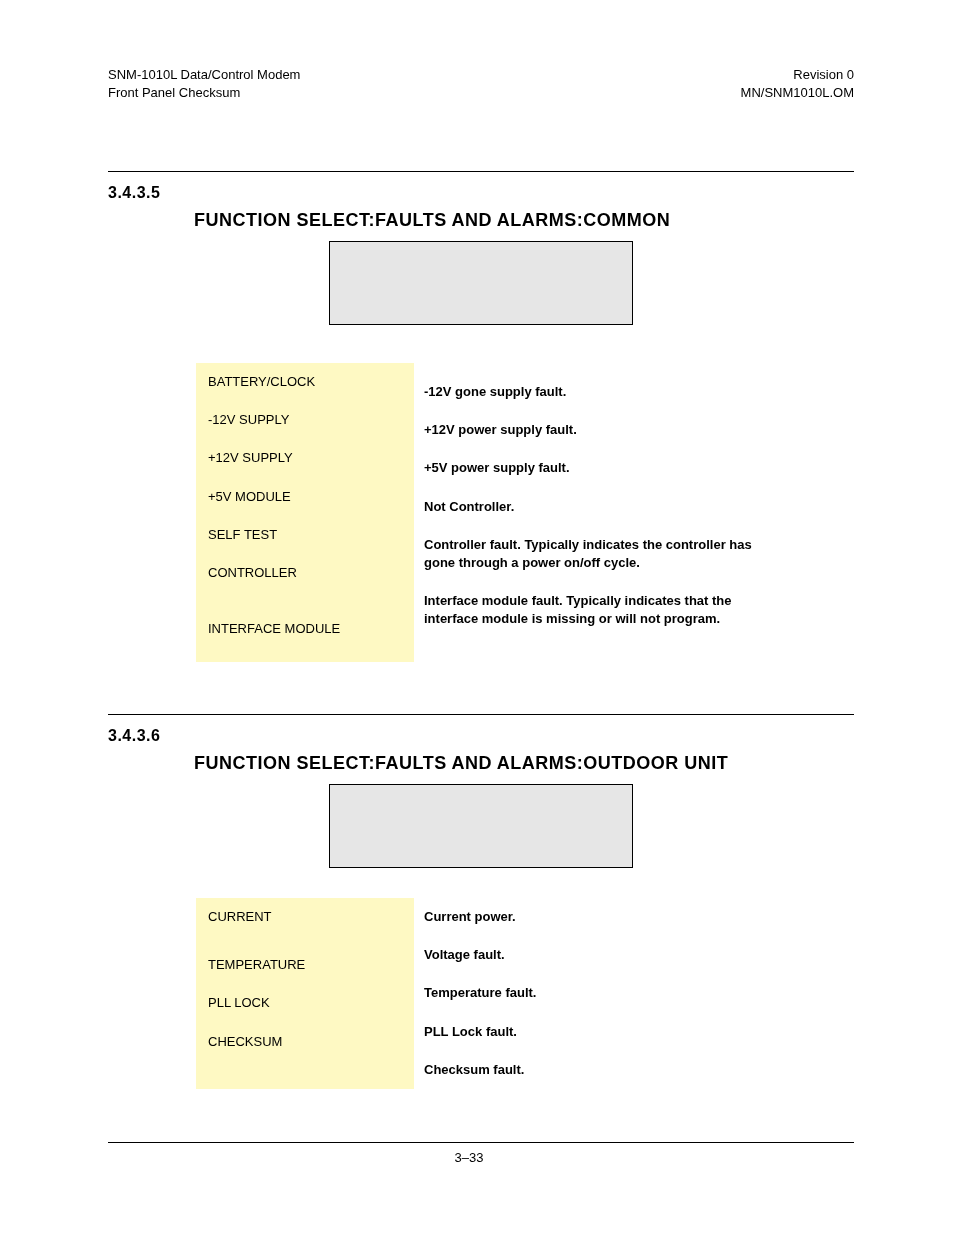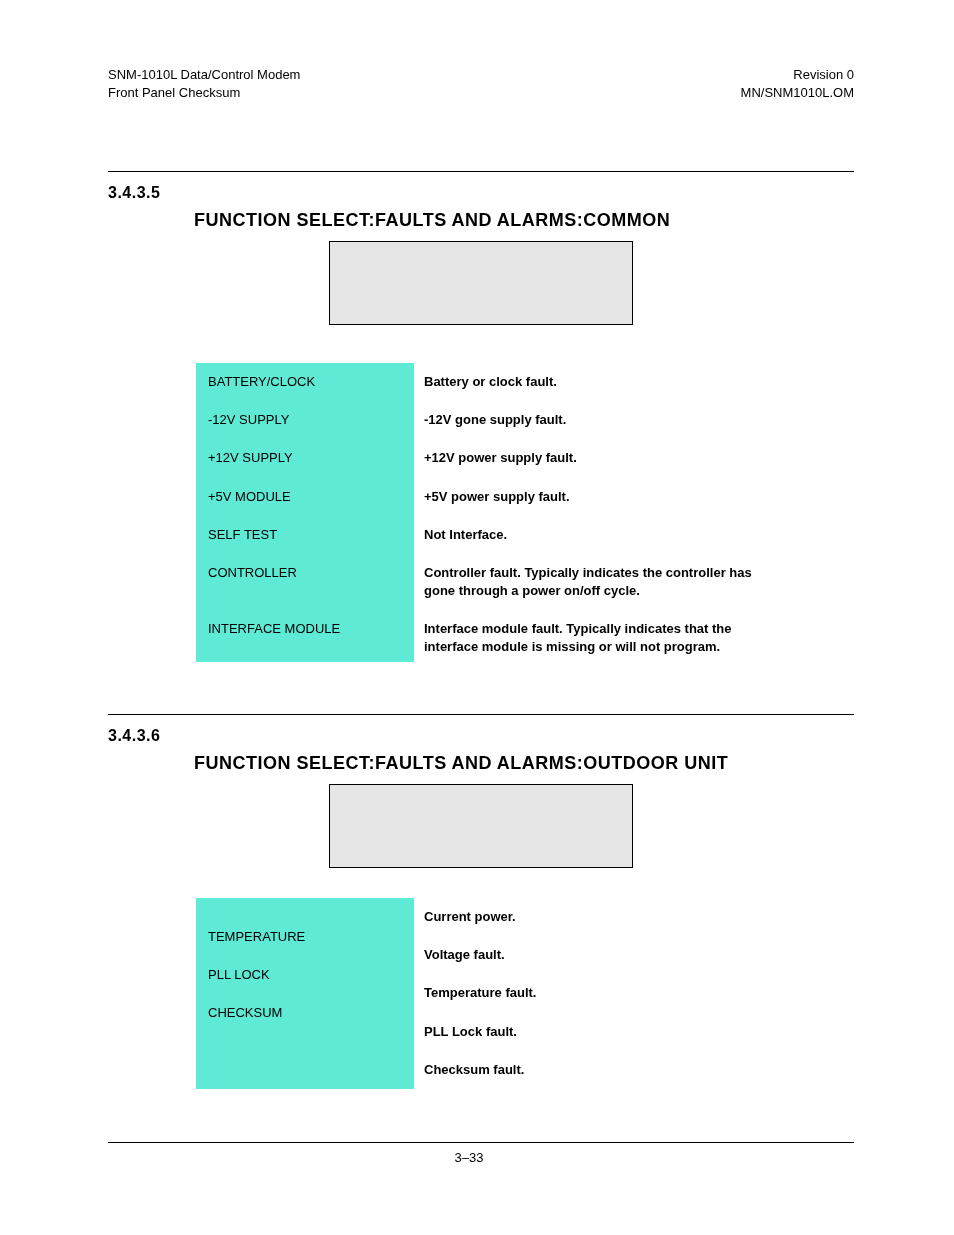--- a/index.html
+++ b/index.html
@@ -48,21 +48,21 @@
       margin: 10px auto 0 auto;
     }
     .fault-table {
       margin-top: 38px;
       margin-left: 88px;
       width: 572px;
       display: flex;
     }
     .left-col {
       width: 218px;
-      background: #5eead4;
+      background: #fef9c3;
       padding-left: 12px;
     }
     .right-col {
       flex: 1;
       padding-left: 10px;
     }
     .row-cell {
       font-size: 13px;
       padding-top: 10px;
       padding-bottom: 0;
@@ -127,46 +127,46 @@
       <div class="row-cell">+5V MODULE</div>
         <div class="spacer"></div>
       <div class="row-cell">SELF TEST</div>
         <div class="spacer"></div>
       <div class="row-cell" style="height:46px">CONTROLLER</div>
         <div class="spacer"></div>
       <div class="row-cell" style="height:46px">INTERFACE MODULE</div>
       <div style="height:6px"></div>
     </div>
     <div class="right-col">
-      <div class="row-cell">Battery or clock fault.</div>
         <div class="spacer"></div>
       <div class="row-cell">-12V gone supply fault.</div>
         <div class="spacer"></div>
       <div class="row-cell">+12V power supply fault.</div>
         <div class="spacer"></div>
       <div class="row-cell">+5V power supply fault.</div>
         <div class="spacer"></div>
-      <div class="row-cell">Not Interface.</div>
+      <div class="row-cell">Not Controller.</div>
         <div class="spacer"></div>
       <div class="row-cell multi" style="height:46px">Controller fault. Typically indicates the controller has gone through a power on/off cycle.</div>
         <div class="spacer"></div>
       <div class="row-cell multi" style="height:46px">Interface module fault. Typically indicates that the interface module is missing or will not program.</div>
       <div style="height:6px"></div>
     </div>
   </div>
 
   <hr class="heading-rule second">
   <div class="section-heading">
     <span class="num">3.4.3.6</span>
     <span class="title">FUNCTION SELECT:FAULTS AND ALARMS:OUTDOOR UNIT</span>
   </div>
   <div class="display-box"></div>
 
   <div class="fault-table" style="margin-top:30px">
     <div class="left-col">
+      <div class="row-cell">CURRENT</div>
         <div class="spacer"></div>
         <div class="spacer"></div>
       <div class="row-cell">TEMPERATURE</div>
         <div class="spacer"></div>
       <div class="row-cell">PLL LOCK</div>
         <div class="spacer"></div>
       <div class="row-cell">CHECKSUM</div>
       <div style="height:10px"></div>
     </div>
     <div class="right-col">

